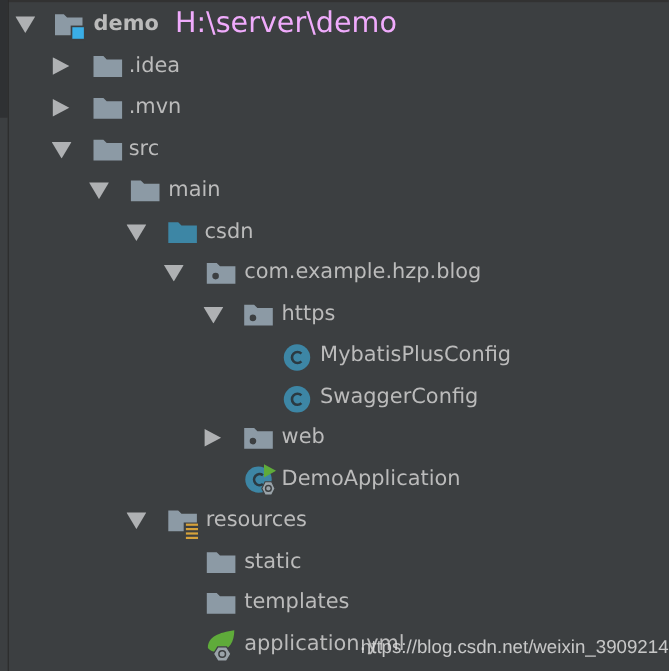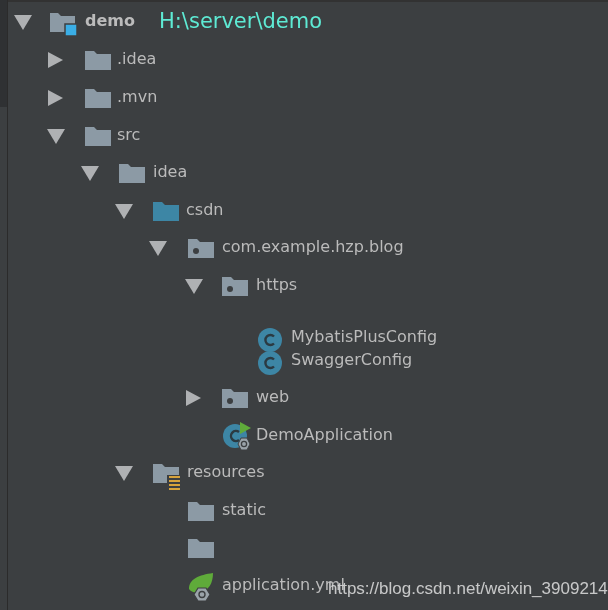--- a/index.html
+++ b/index.html
@@ -14,24 +14,24 @@
   .left-strip .upper { position: absolute; left: 0; top: 0; width: 7px; height: 107px; background: #2f3133; }
   .left-sep { position: absolute; left: 7px; top: 0; width: 1px; height: 610px; background: #2b2b2b; }
   .tree { position: absolute; left: 0; top: 0; width: 608px; height: 610px; }
   .row { position: absolute; left: 0; width: 608px; height: 37px; }
   .arrow { position: absolute; top: 11px; width: 18px; height: 16px; cursor: pointer; }
   .arrow svg { display: block; }
   .icon { position: absolute; top: 7px; width: 28px; height: 26px; }
   .icon svg { display: block; }
   .label {
     position: absolute; top: 6px;
-    font-size: 16px; color: #bbbbbb; white-space: nowrap; line-height: 24px;
+    font-size: 19px; color: #bbbbbb; white-space: nowrap; line-height: 24px;
   }
   .label.bold { font-weight: bold; }
-  .path { position: absolute; top: 6px; font-size: 21px; color: #5eead4; white-space: nowrap; line-height: 24px; }
+  .path { position: absolute; top: 6px; font-size: 26px; color: #f0abfc; white-space: nowrap; line-height: 24px; }
   .watermark {
     position: absolute; left: 328px; top: 579px;
     font-family: "Liberation Sans", sans-serif; font-size: 17px;
     color: #e0e0e0; opacity: 0.85; white-space: nowrap;
   }
 </style>
 </head>
 <body>
 
 <div class="top-line"></div>
@@ -104,21 +104,21 @@
     <span class="arrow" style="left:81px">
       <svg width="18" height="16">
           <polygon points="0,1 18,1 9,16" fill="#afb1b3"></polygon>
         </svg>
     </span>
     <span class="icon" style="left:118px">
       <svg width="28" height="26">
           <path d="M1 3 H10 L13 6 H27 V22 H1 Z" fill="#8c9aa5"></path>
         </svg>
     </span>
-    <span class="label" style="left:153px">idea</span>
+    <span class="label" style="left:153px">main</span>
   </div>
 
   <div class="row" style="top:192px">
     <span class="arrow" style="left:115px">
       <svg width="18" height="16">
           <polygon points="0,1 18,1 9,16" fill="#afb1b3"></polygon>
         </svg>
     </span>
     <span class="icon" style="left:152px">
       <svg width="28" height="26">
@@ -151,21 +151,21 @@
     </span>
     <span class="icon" style="left:221px">
       <svg width="28" height="26">
           <path d="M1 3 H10 L13 6 H27 V22 H1 Z" fill="#8c9aa5"></path>
           <circle cx="9" cy="15" r="3" fill="#3c3f41"></circle>
         </svg>
     </span>
     <span class="label" style="left:256px">https</span>
   </div>
 
-  <div class="row" style="top:319px">
+  <div class="row" style="top:304px">
     <span class="icon" style="left:257px">
       <svg width="28" height="28">
           <circle cx="13" cy="14" r="12" fill="#3d86a5"></circle>
           <path d="M17 10.5 A5 5 0 1 0 17 17.5" fill="none" stroke="#2b3a42" stroke-width="2.4"></path>
         </svg>
     </span>
     <span class="label" style="left:291px">MybatisPlusConfig</span>
   </div>
 
   <div class="row" style="top:342px">
@@ -233,20 +233,21 @@
     </span>
     <span class="label" style="left:222px">static</span>
   </div>
 
   <div class="row" style="top:529px">
     <span class="icon" style="left:187px">
       <svg width="28" height="26">
           <path d="M1 3 H10 L13 6 H27 V22 H1 Z" fill="#8c9aa5"></path>
         </svg>
     </span>
+    <span class="label" style="left:222px">templates</span>
   </div>
 
   <div class="row" style="top:567px">
     <span class="icon" style="left:187px;top:4px;width:32px;height:32px">
       <svg width="32" height="32">
           <path d="M2 18 C2 8 12 4 26 2 C26 12 22 20 12 21 C8 22 4 21 2 18 Z" fill="#5fab3a"></path>
           <polygon points="11,17 19,17 23,23.5 19,30 11,30 7,23.5" fill="#9aa3a9" stroke="#3c3f41" stroke-width="1.2"></polygon>
           <circle cx="15" cy="23.5" r="3" fill="none" stroke="#3c3f41" stroke-width="1.4"></circle>
         </svg>
     </span>

